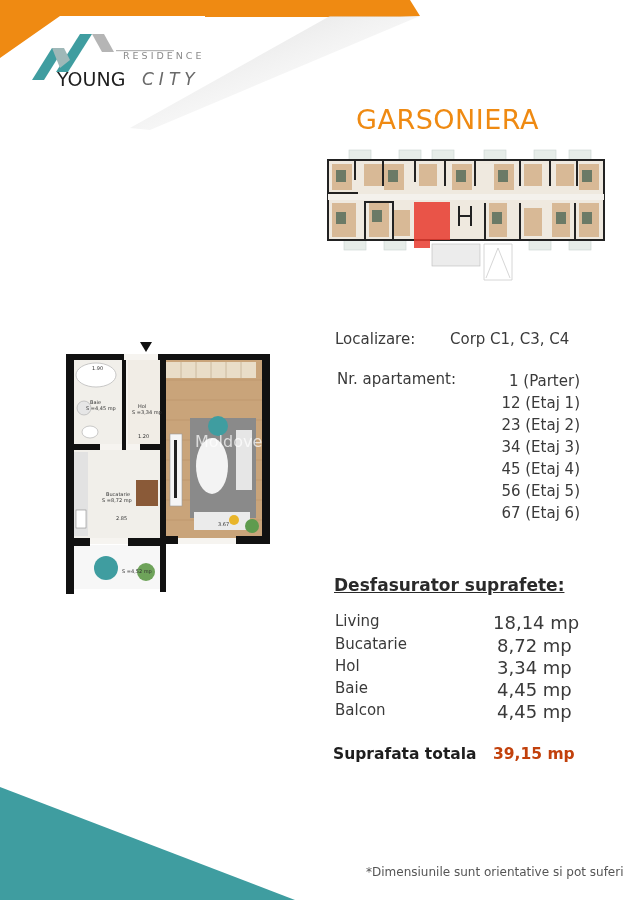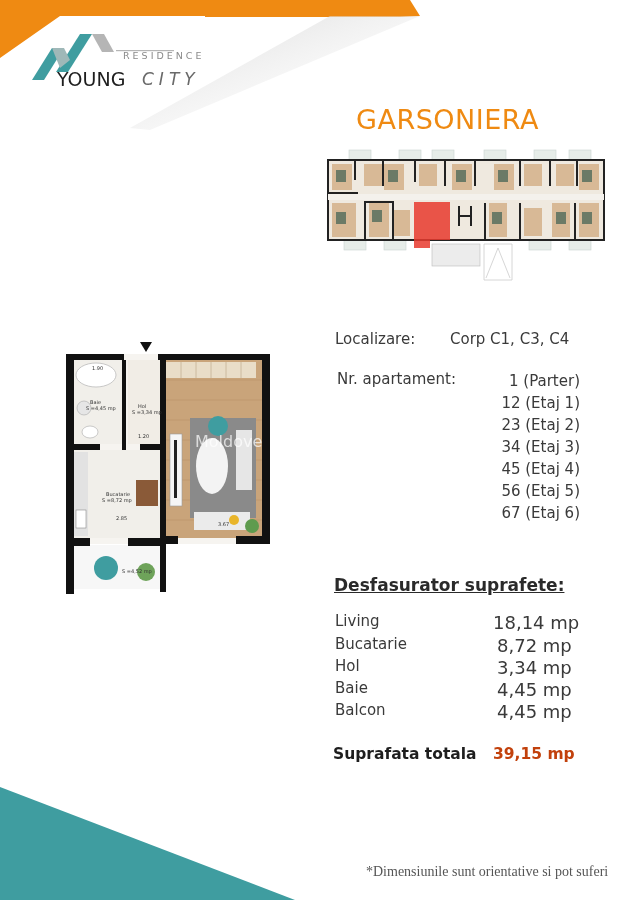--- a/index.html
+++ b/index.html
@@ -24,21 +24,21 @@
     .label-nr { left: 337px; top: 370px; }
     .apt-list { position: absolute; left: 480px; top: 370px; width: 100px; text-align: right; }
     .apt-item { font-size: 15px; line-height: 22px; height: 22px; color: #3a3a3a; white-space: nowrap; }
 
     .surf-title { position: absolute; left: 334px; top: 575px; font-size: 17px; font-weight: bold; color: #2a2a2a; text-decoration: underline; }
     .surf-row { position: absolute; left: 335px; font-size: 15px; color: #3a3a3a; }
     .surf-val { position: absolute; left: 493px; font-size: 18px; color: #3a3a3a; }
     .total-label { position: absolute; left: 333px; top: 745px; font-size: 15.5px; font-weight: bold; color: #1e1e1e; }
     .total-val { position: absolute; left: 493px; top: 745px; font-size: 15.5px; font-weight: bold; color: #c2410c; }
 
-    .footnote { position: absolute; left: 366px; top: 866px; font-size: 14px; line-height: 12px; color: #555; font-family: Liberation Serif, serif; }
+    .footnote { position: absolute; left: 366px; top: 866px; font-size: 12px; line-height: 12px; color: #555; }
 
     .watermark { position: absolute; left: 195px; top: 432px; font-size: 16px; color: rgba(255,255,255,0.7); }
   </style>
 </head>
 <body>
 
 <svg class="bg-layer" viewBox="0 0 636 900" xmlns="http://www.w3.org/2000/svg">
   <defs>
     <linearGradient id="shadowGrad" x1="0" y1="0" x2="1" y2="1">
       <stop offset="0" stop-color="#d0d0d0" stop-opacity="0.9"></stop>

